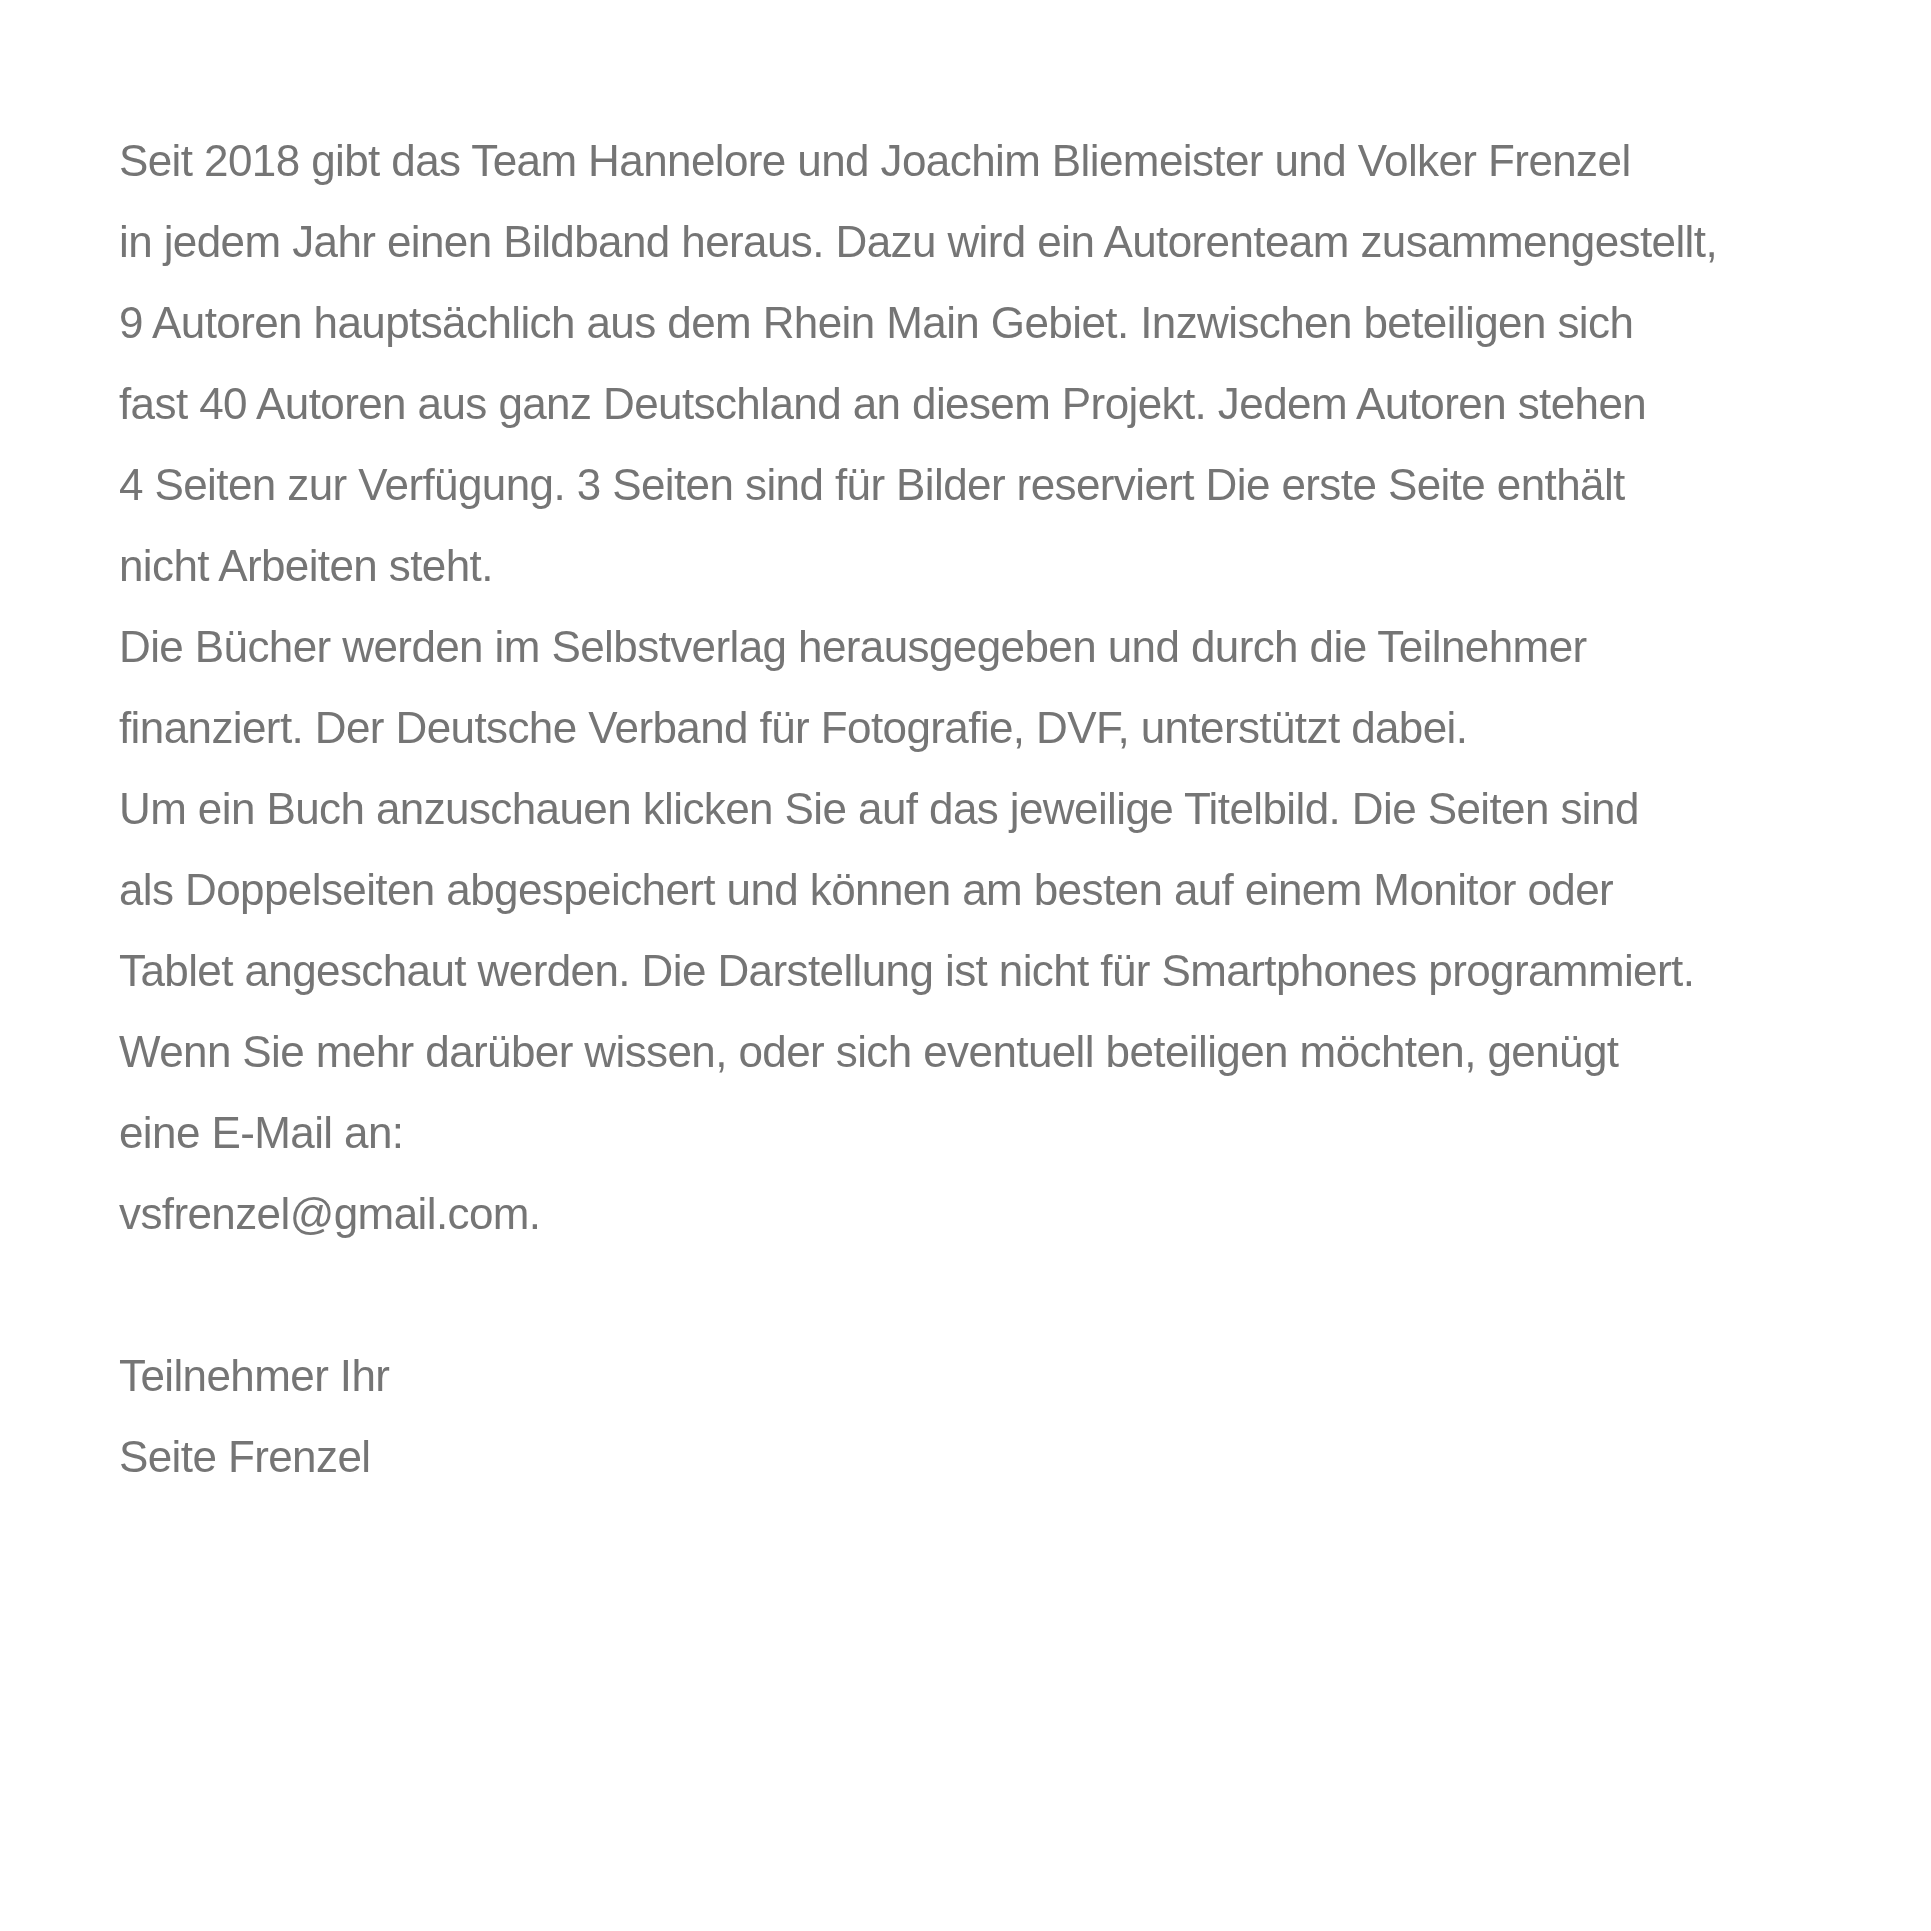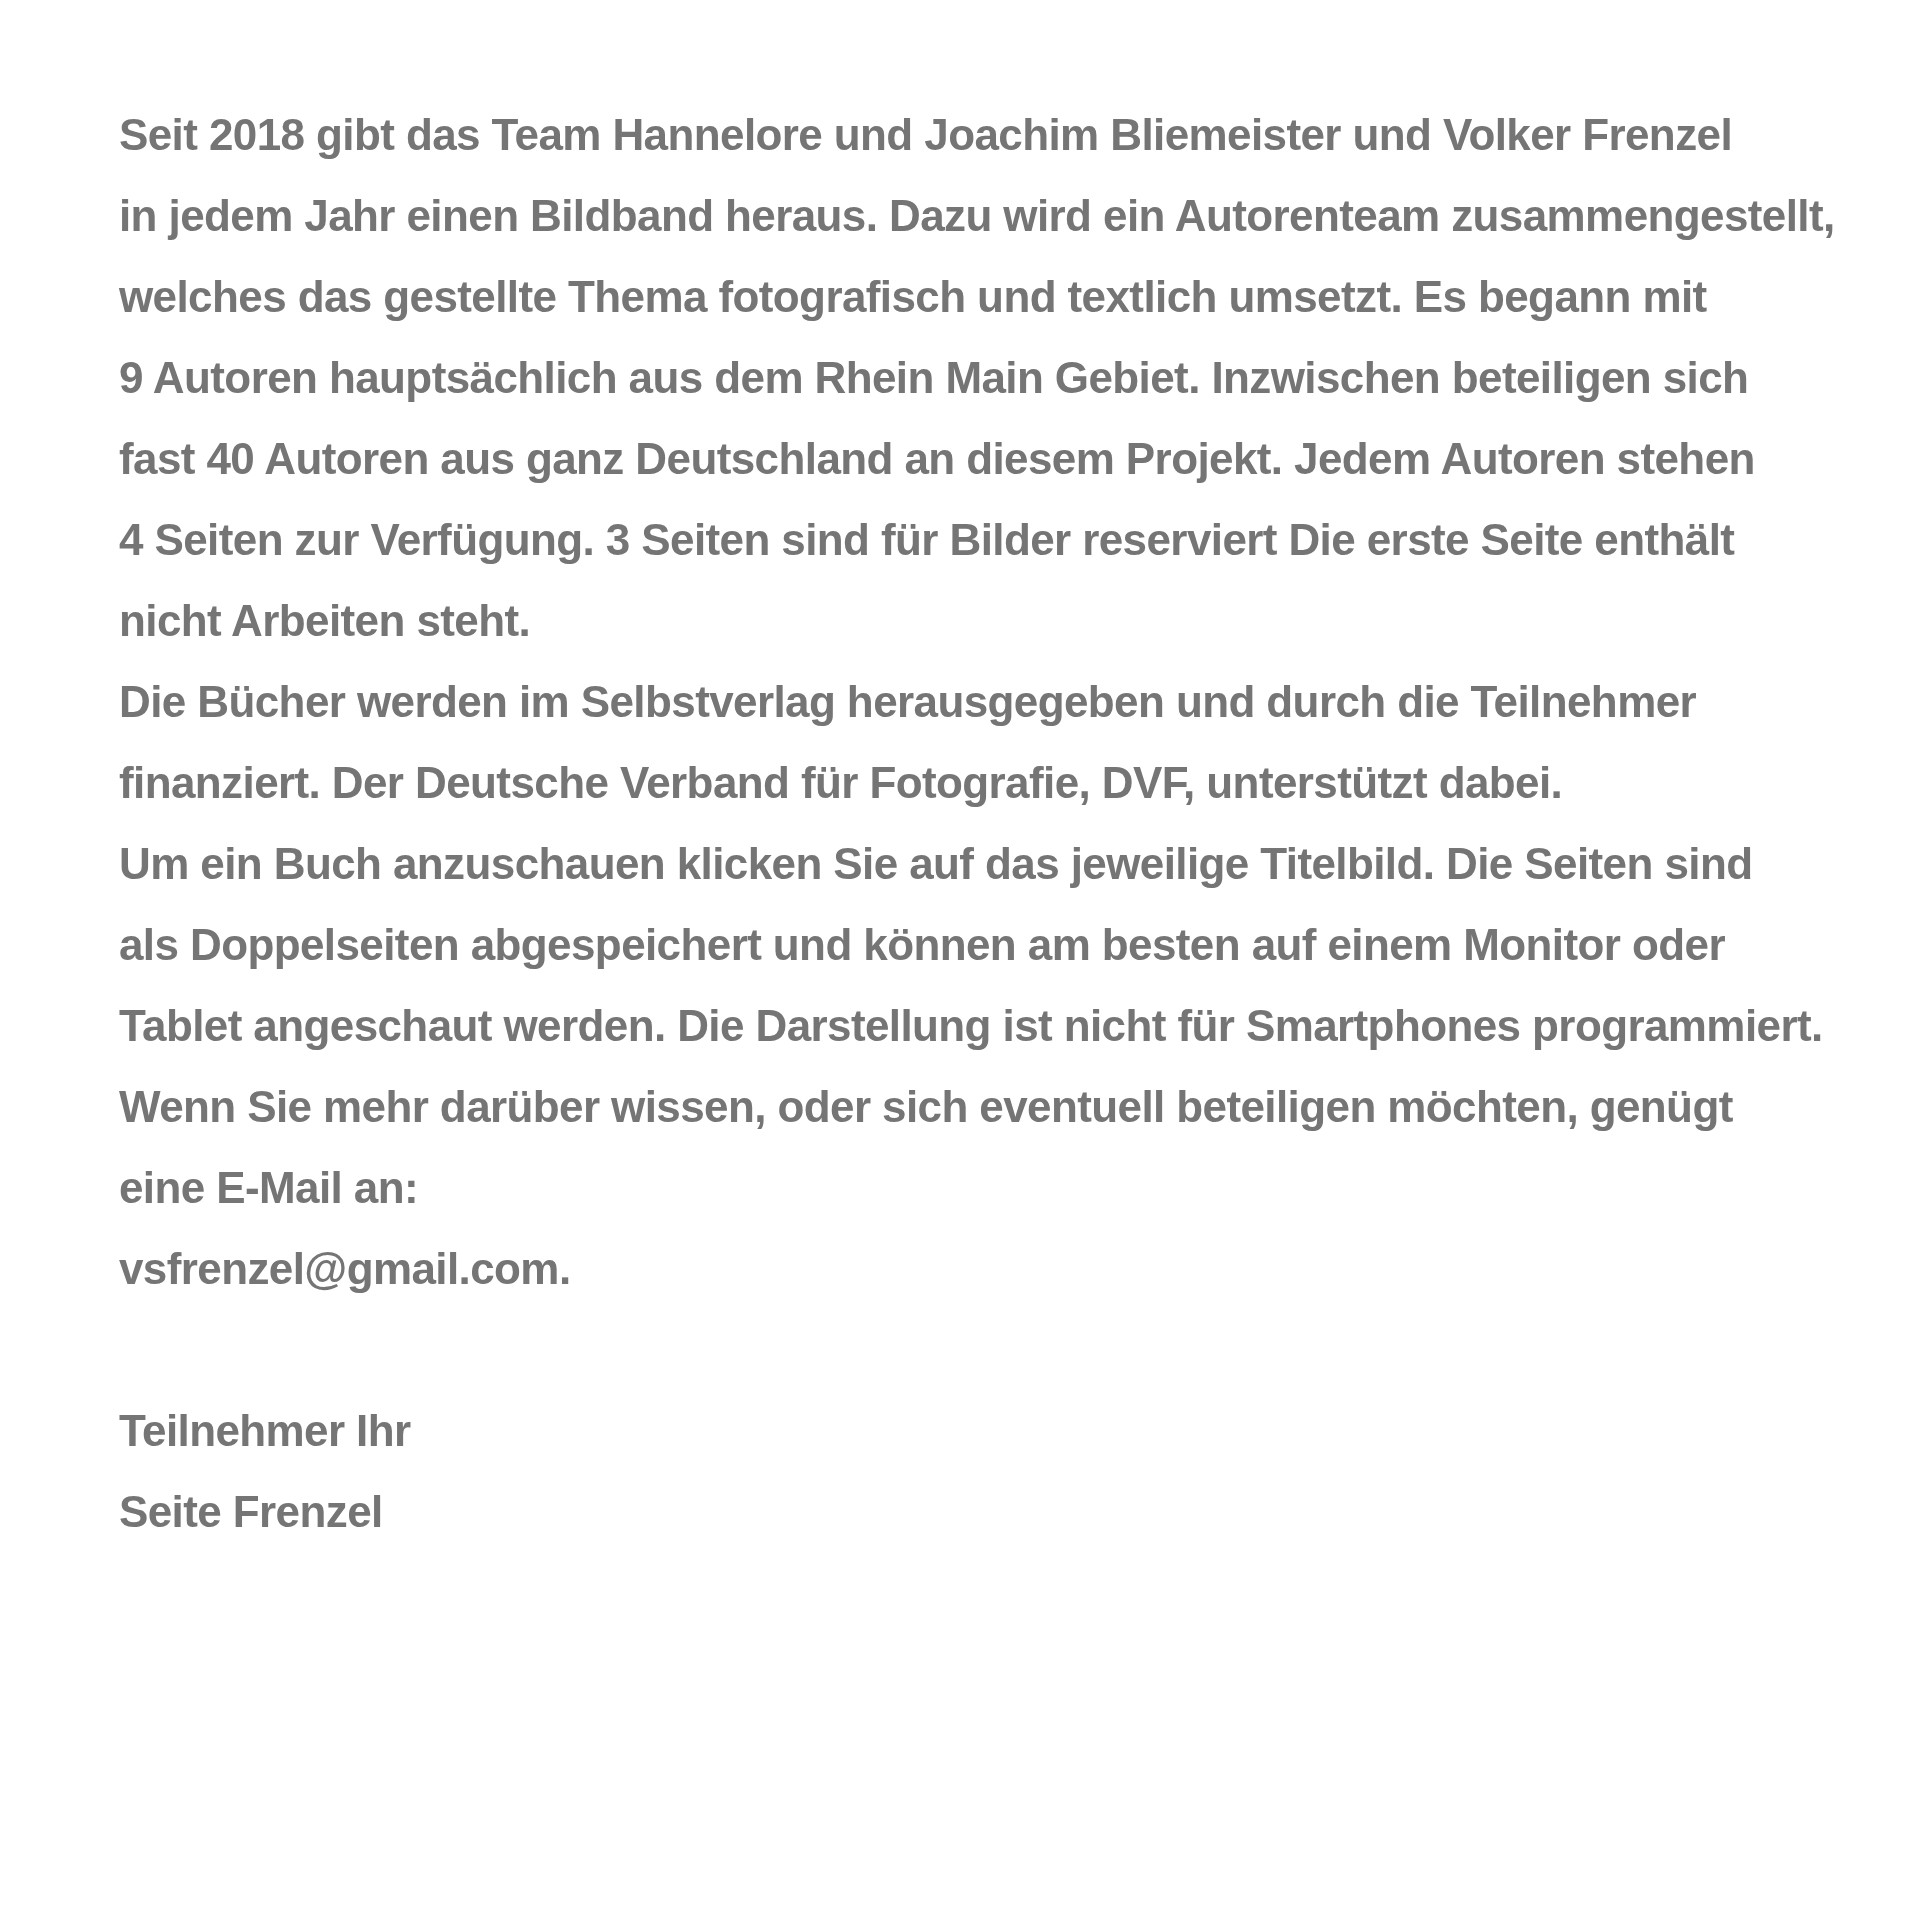--- a/index.html
+++ b/index.html
@@ -13,44 +13,43 @@
     position: relative;
     overflow: hidden;
     font-family: "Liberation Sans", sans-serif;
   }
   .letter {
     position: absolute;
     top: 0;
     left: 0;
     width: 1931px;
     box-sizing: border-box;
-    padding: 94px 39px 0 119px;
+    padding: 120px 39px 0 119px;
     color: #757575;
     font-size: 44px;
     line-height: 81px;
     letter-spacing: -0.6px;
-    font-weight: 700;
+    font-weight: 400;
   }
   .line {
     white-space: nowrap;
     min-height: 81px;
   }
   .line.blank {
     height: 81px;
   }
 </style>
 </head>
 <body>
 
 <div class="letter">
   <div>
 
   <div class="line">Seit 2018 gibt das Team Hannelore und Joachim Bliemeister und Volker Frenzel</div>
       <div class="line">in jedem Jahr einen Bildband heraus. Dazu wird ein Autorenteam zusammengestellt,</div>
-      <div class="line">welches das gestellte Thema fotografisch und textlich umsetzt. Es begann mit</div>
       <div class="line">9 Autoren hauptsächlich aus dem Rhein Main Gebiet. Inzwischen beteiligen sich</div>
       <div class="line">fast 40 Autoren aus ganz Deutschland an diesem Projekt. Jedem Autoren stehen</div>
       <div class="line">4 Seiten zur Verfügung. 3 Seiten sind für Bilder reserviert Die erste Seite enthält</div>
       <div class="line">nicht Arbeiten steht.</div>
       <div class="line">Die Bücher werden im Selbstverlag herausgegeben und durch die Teilnehmer</div>
       <div class="line">finanziert. Der Deutsche Verband für Fotografie, DVF, unterstützt dabei.</div>
       <div class="line">Um ein Buch anzuschauen klicken Sie auf das jeweilige Titelbild. Die Seiten sind</div>
       <div class="line">als Doppelseiten abgespeichert und können am besten auf einem Monitor oder</div>
       <div class="line">Tablet angeschaut werden. Die Darstellung ist nicht für Smartphones programmiert.</div>
       <div class="line">Wenn Sie mehr darüber wissen, oder sich eventuell beteiligen möchten, genügt</div>

